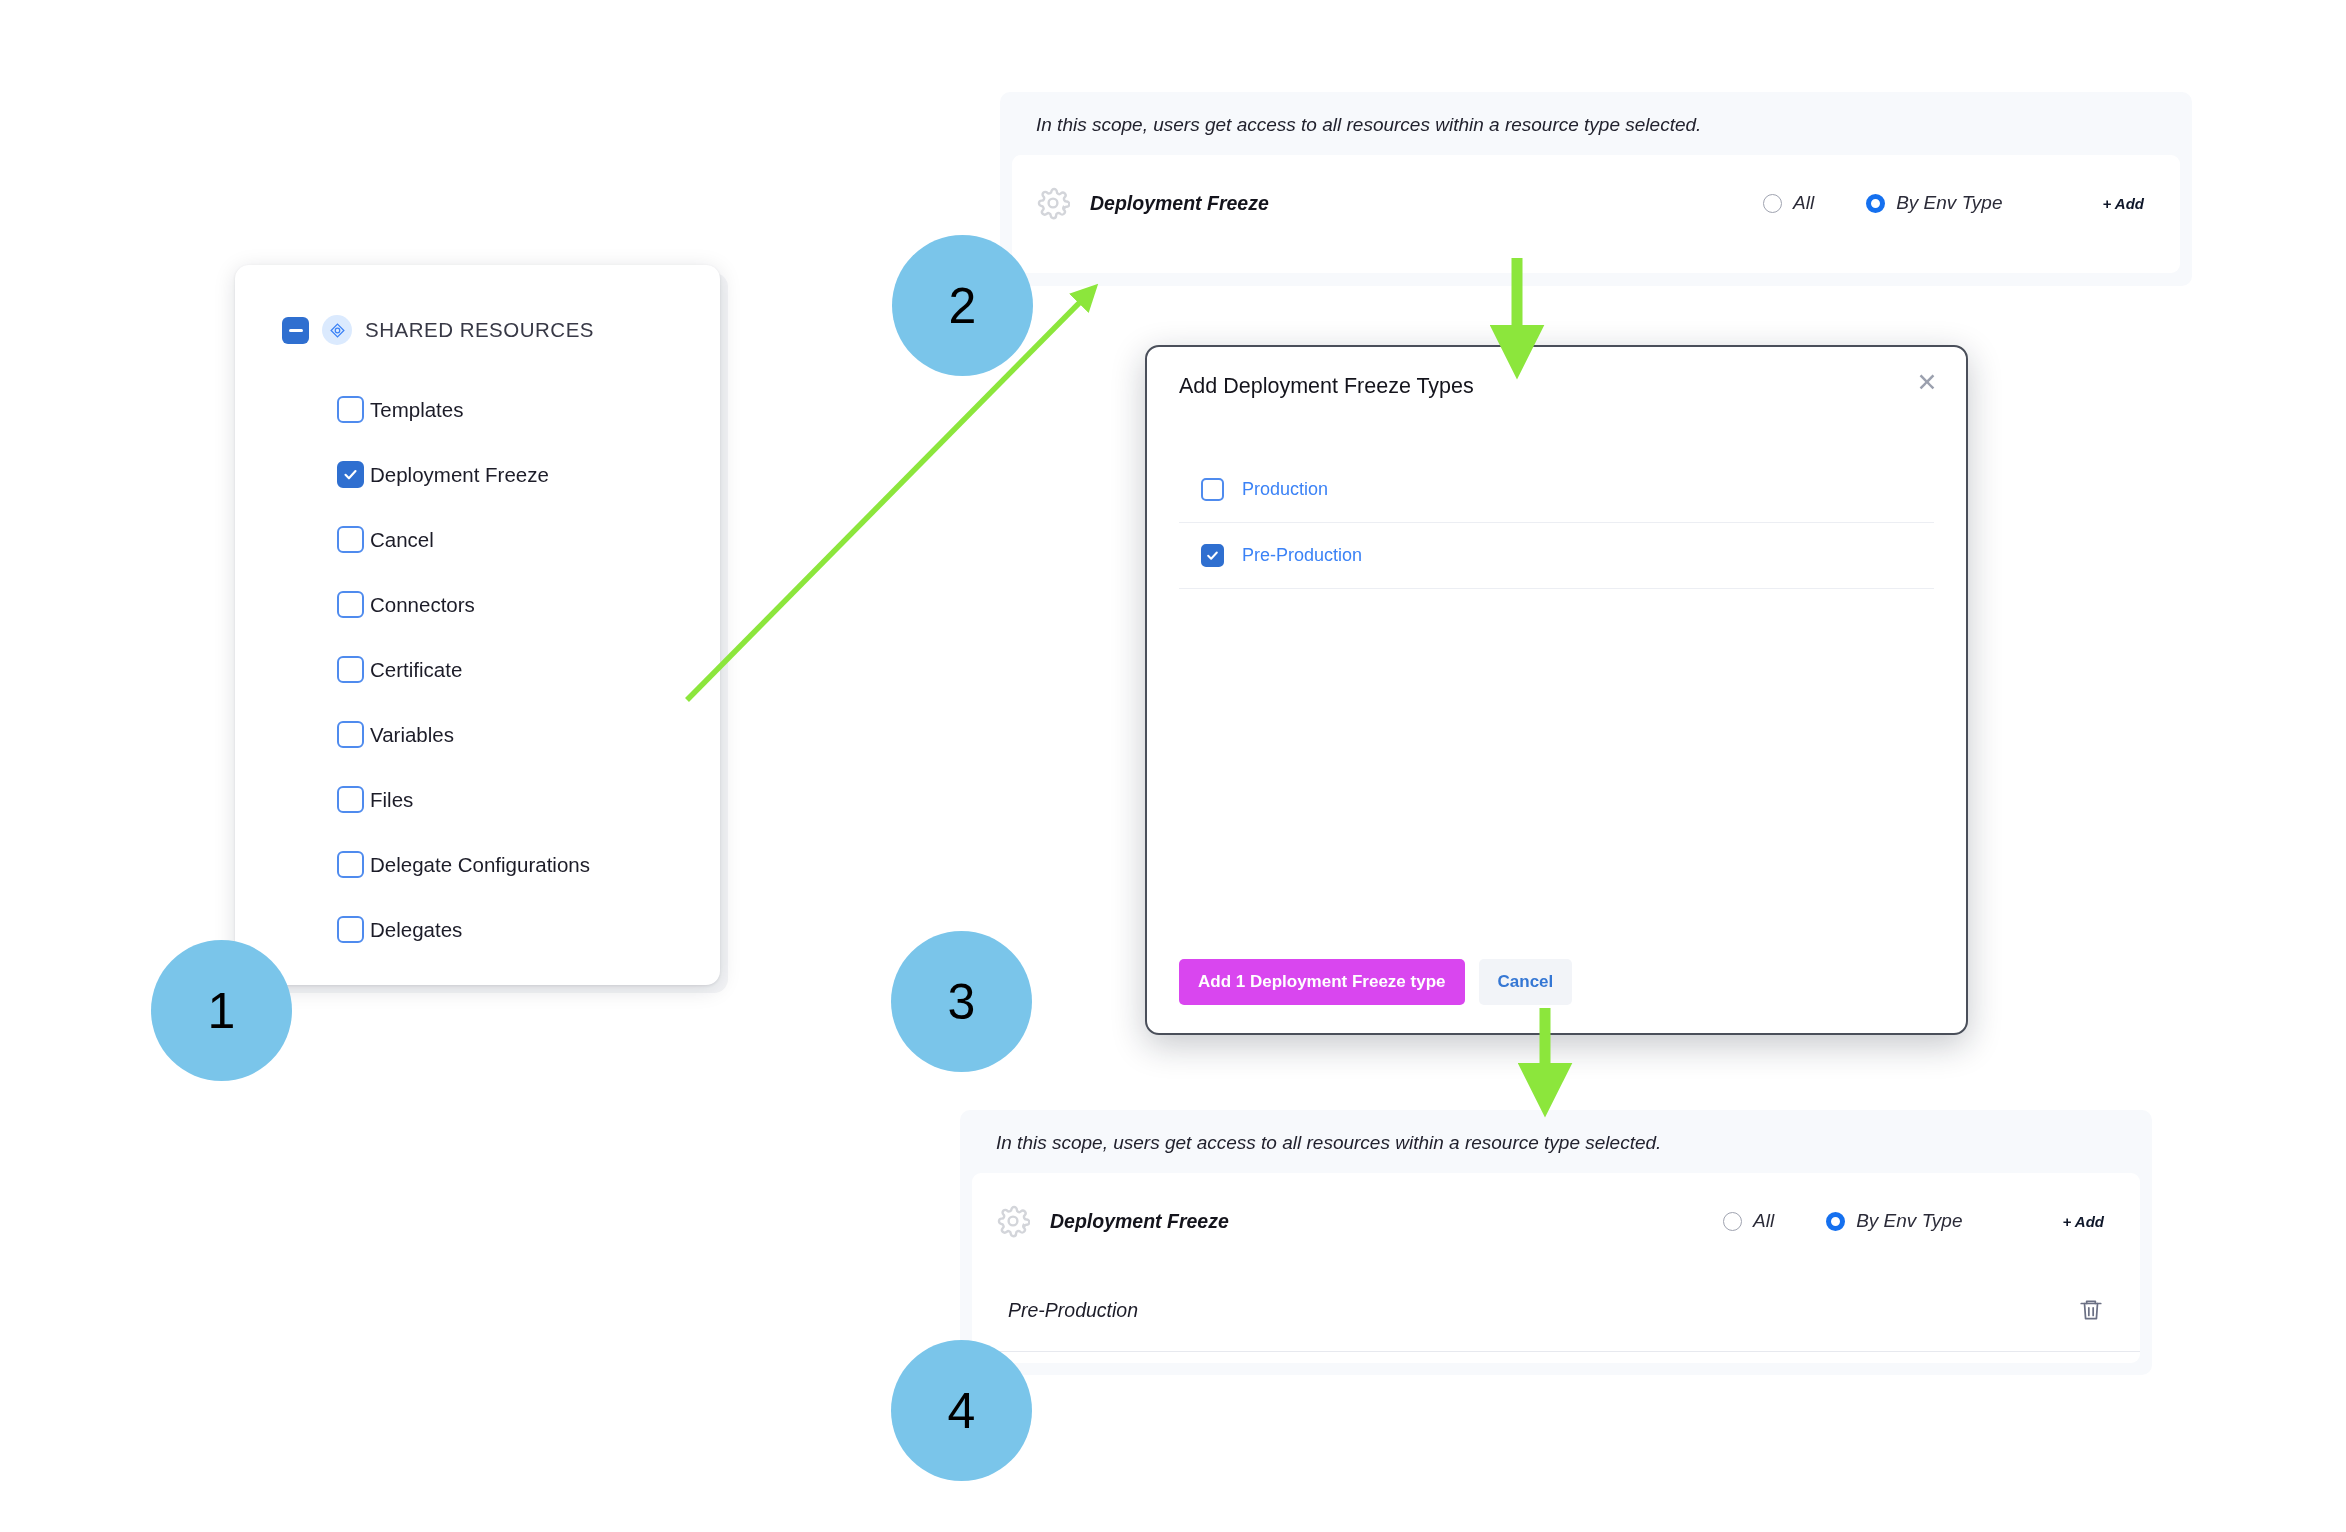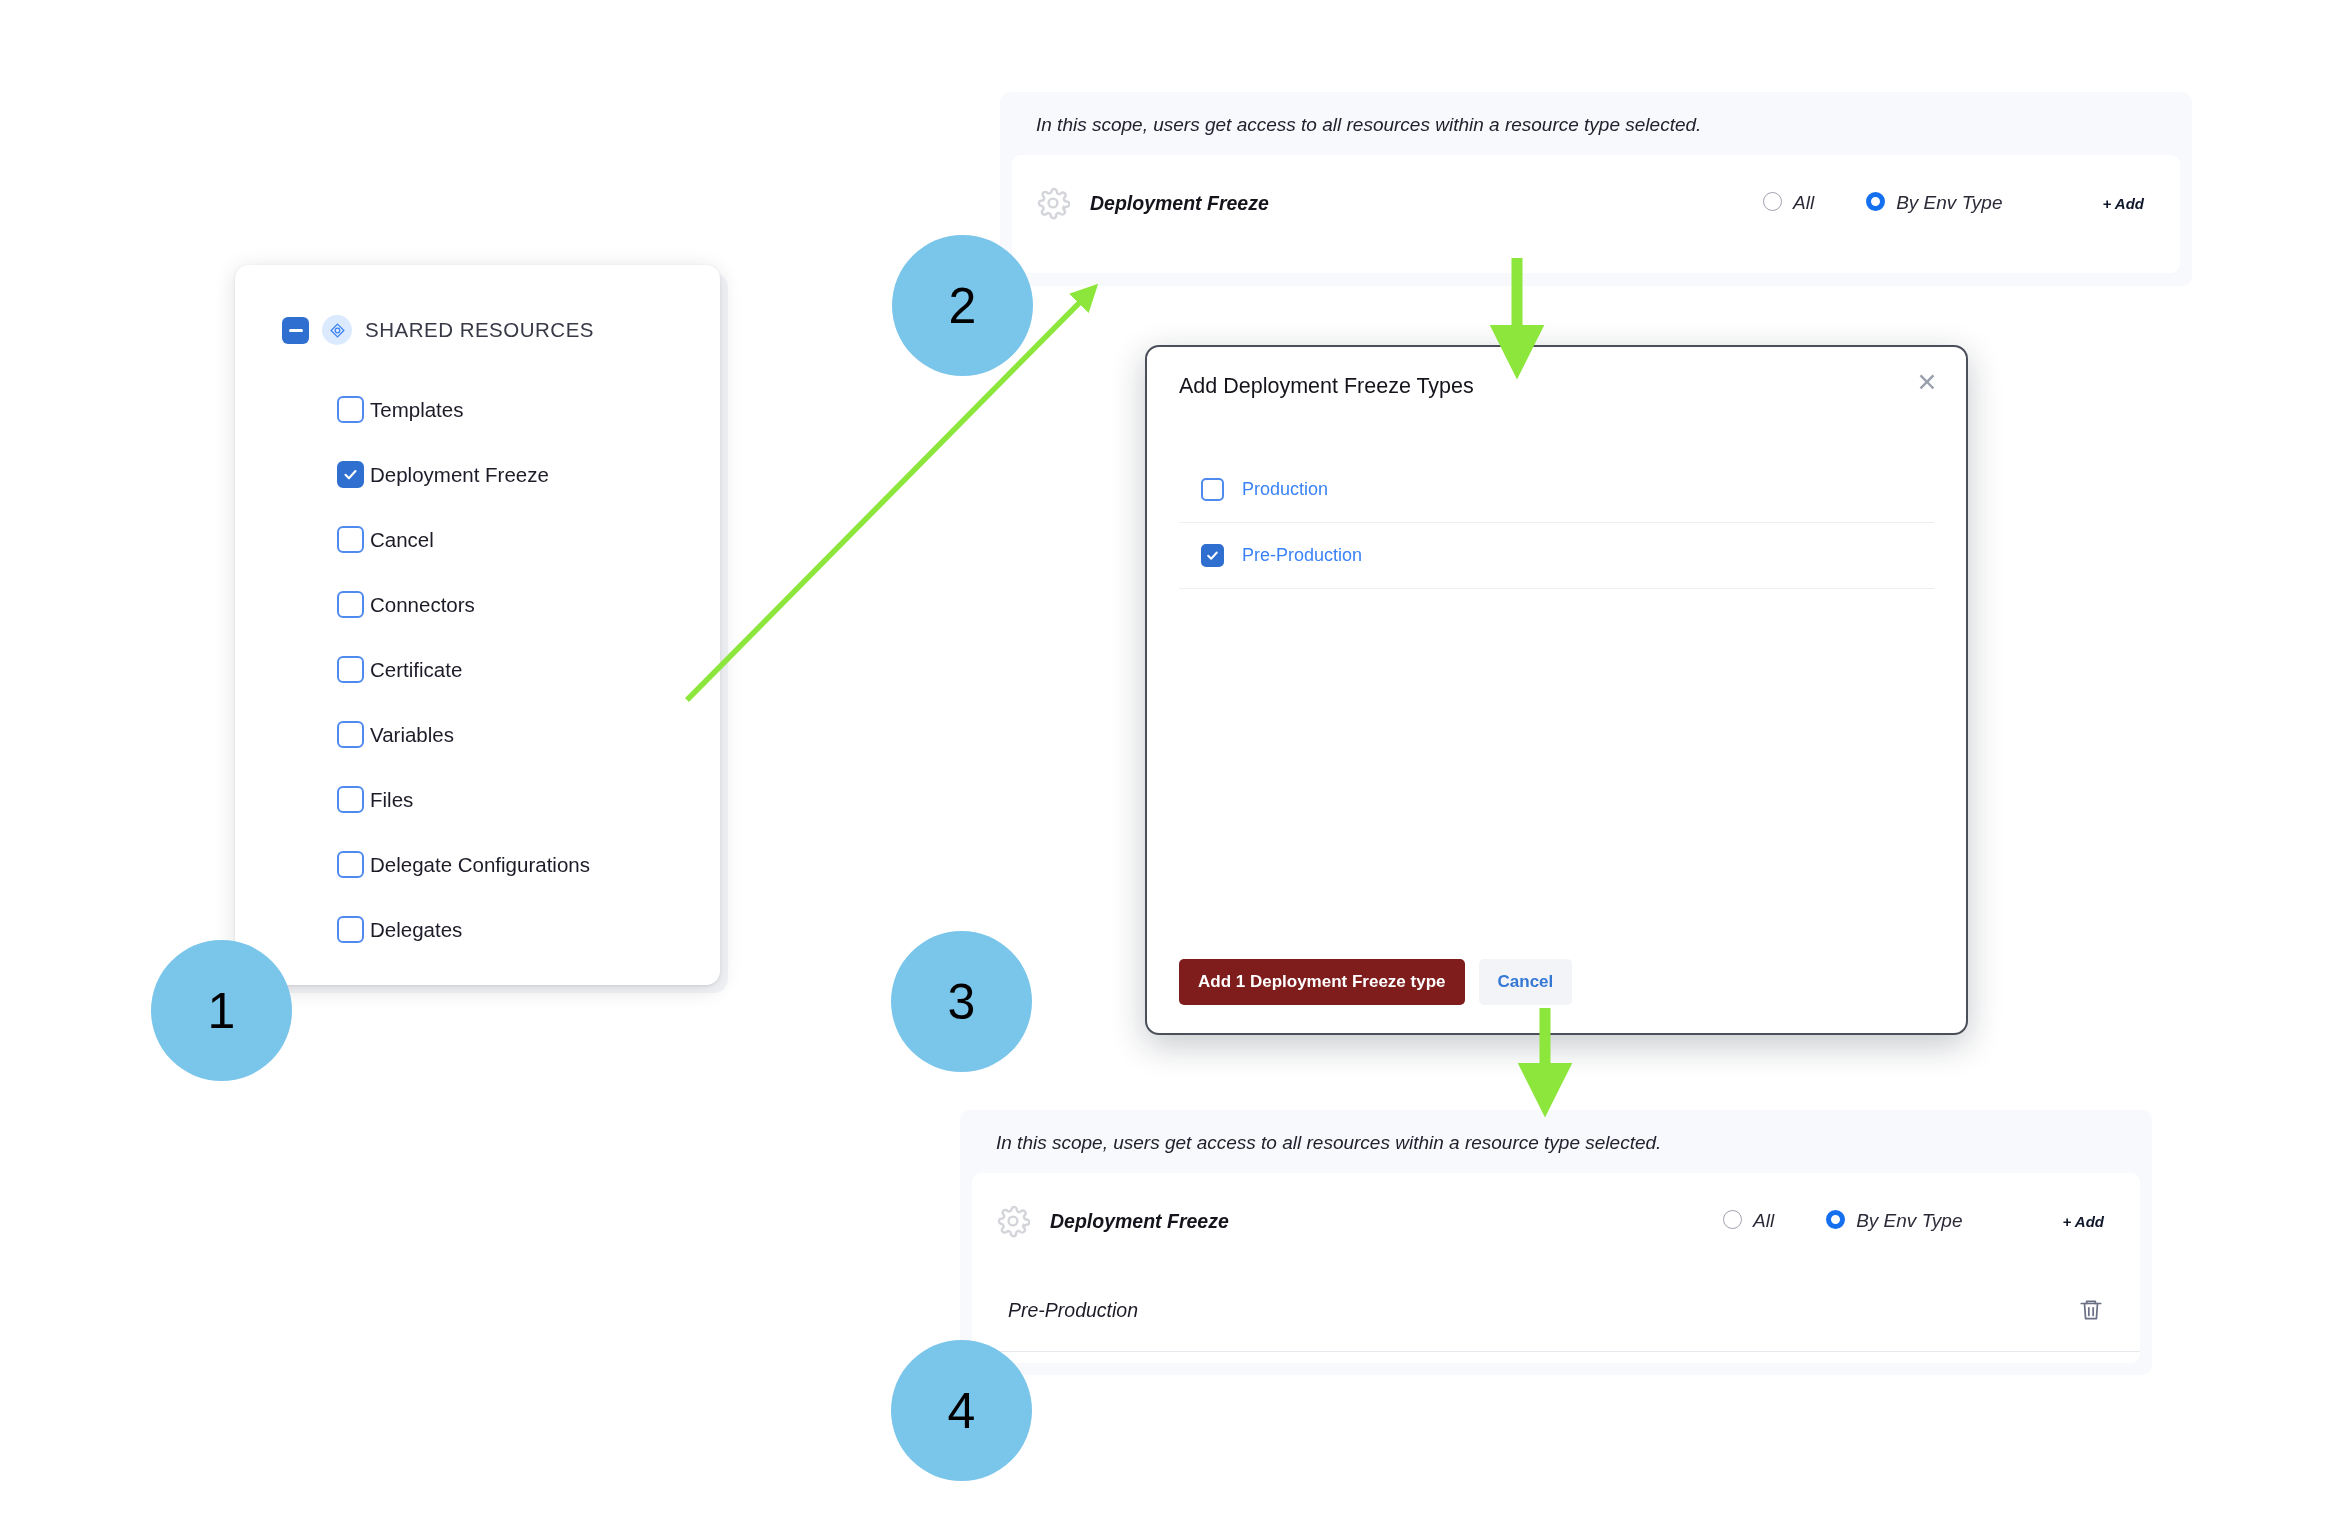--- a/index.html
+++ b/index.html
@@ -171,20 +171,21 @@
     font-weight: bold;
     color: #14141c;
   }
   .scope-controls {
     margin-left: auto;
     display: flex;
     align-items: center;
   }
   .radio-opt {
     display: flex;
+    align-items: center;
     gap: 11px;
   }
   .radio-ring {
     width: 19px;
     height: 19px;
     border-radius: 50%;
     border: 1.6px solid #9fa3b0;
     box-sizing: border-box;
     background: #fff;
   }
@@ -273,21 +274,21 @@
   }
   .modal-footer {
     position: absolute;
     left: 32px;
     bottom: 28px;
     display: flex;
     align-items: center;
     gap: 14px;
   }
   .btn-primary {
-    background: #7f1d1d;
+    background: #d946ef;
     color: #ffffff;
     font-size: 17px;
     font-weight: bold;
     border: none;
     border-radius: 5px;
     padding: 13px 19px;
     font-family: inherit;
   }
   .btn-secondary {
     background: #f2f4f8;

